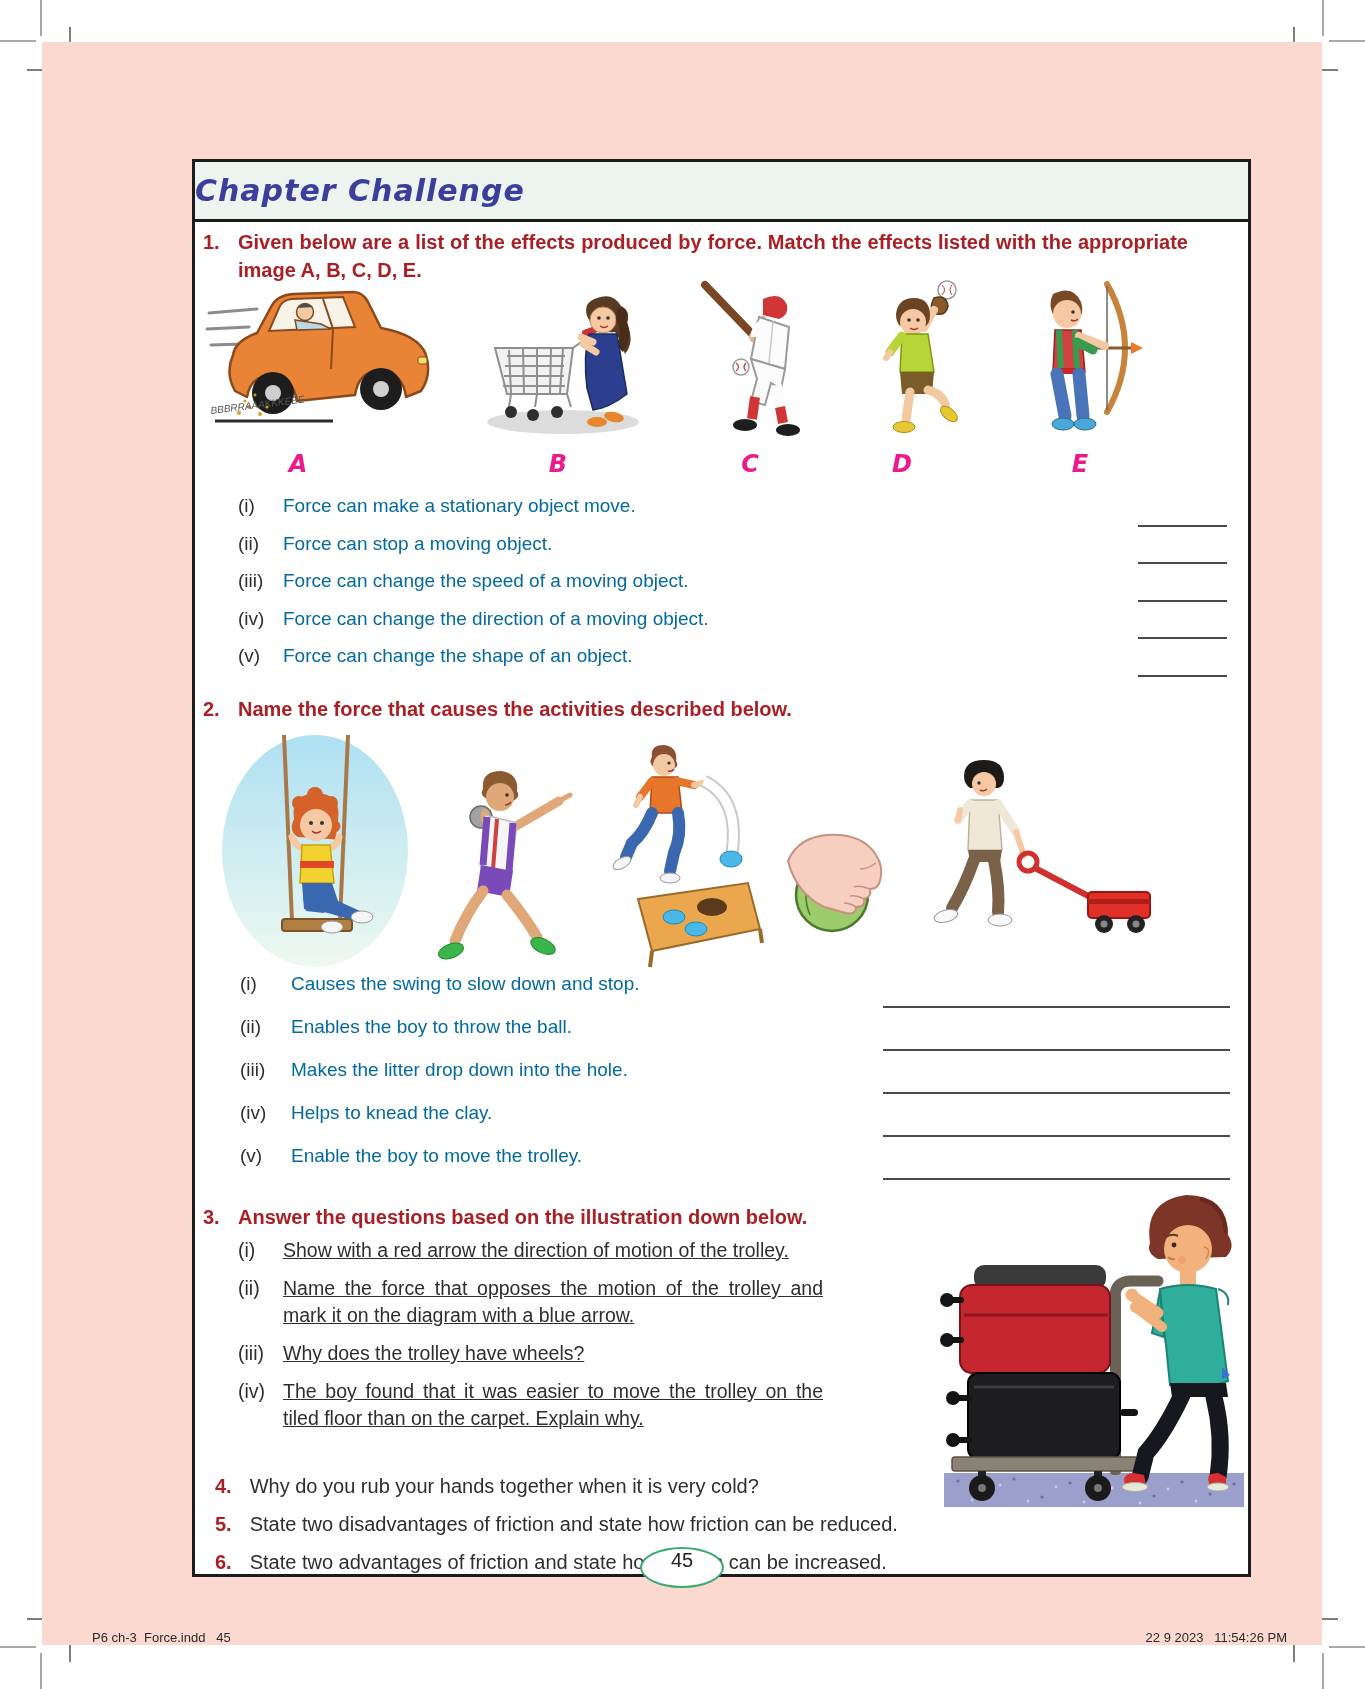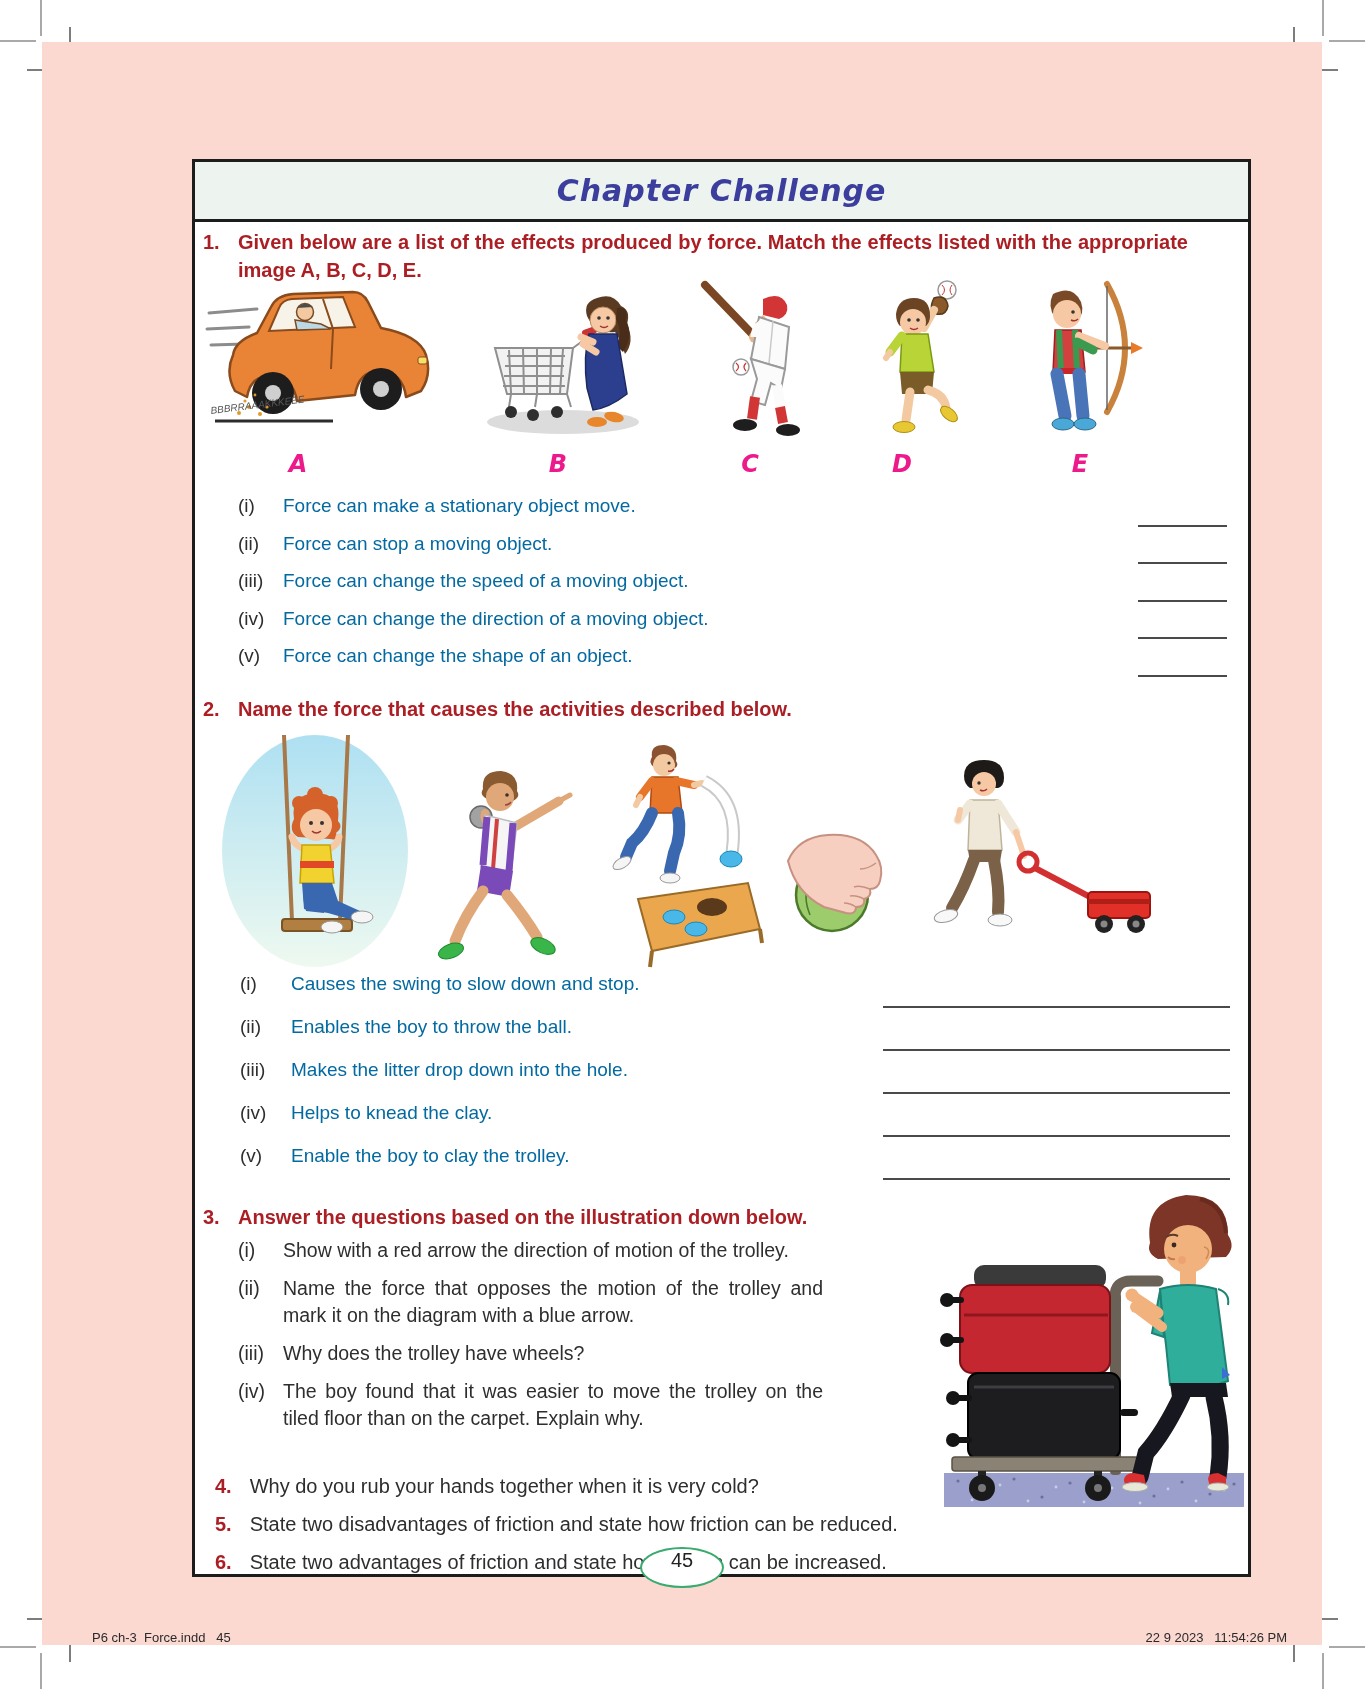--- a/index.html
+++ b/index.html
@@ -7,21 +7,21 @@
           font-family:"Liberation Sans",sans-serif;color:#2e2e2e;}
   
   .cm{position:absolute;background:#a9a9a9;}
   .cm.thin{background:#7d7d7d;}
   
   .pink-page{position:absolute;left:42px;top:42px;width:1280px;height:1603px;background:#fbd9d0;}
   
   .content-box{position:absolute;left:150px;top:117px;width:1053px;height:1412px;background:#ffffff;
                border:3px solid #1c1c1c;}
   .header-band{position:absolute;left:0;top:0;width:100%;height:57px;background:#edf3ee;
-               border-bottom:3px solid #1c1c1c;display:flex;align-items:center;justify-content:center;}
+               border-bottom:3px solid #1c1c1c;display:flex;align-items:center;justify-content:flex-start;}
   .title{font-family:"DejaVu Sans",sans-serif;font-size:30px;font-weight:bold;font-style:italic;
          color:#3b3e9c;letter-spacing:1px;}
   
   .qhead{position:absolute;font-size:20px;font-weight:bold;color:#ab1f24;line-height:28px;}
   .qnum{position:absolute;left:0;top:0;}
   .qtxt{display:block;margin-left:35px;}
   .jtext{text-align:justify;}
   
   .figs{position:absolute;}
   .fig{position:absolute;}
@@ -39,21 +39,21 @@
   .q1-items .blank{width:89px;bottom:6px;}
   .q2-items{position:absolute;left:45px;top:811px;width:990px;}
   .q2-items .item-row{height:43px;}
   .q2-items .roman{width:50px;}
   .q2-items .itext{left:51px;}
   .q2-items .blank{width:347px;bottom:8px;}
   
   .q3-items{position:absolute;left:43px;top:1075px;width:585px;}
   .q3-item{position:relative;margin-bottom:11px;font-size:19.5px;line-height:27px;color:#2e2e2e;}
   .q3-item .r3{position:absolute;left:0;top:0;}
-  .q3-item .t3{display:block;margin-left:45px;text-align:justify;}
+  .q3-item .t3{display:block;margin-left:45px;text-align:justify;text-decoration:underline;}
   
   .qline{position:absolute;left:20px;font-size:20px;color:#2e2e2e;}
   .qline .n{color:#ab1f24;font-weight:bold;margin-right:18px;}
   
   .page-ellipse{position:absolute;left:598px;top:1505px;width:80px;height:37px;background:#ffffff;
                 border:2px solid #3aaa6e;border-radius:50%;display:flex;align-items:flex-start;
                 justify-content:center;font-size:20px;color:#222;}
   
   .footer{position:absolute;font-size:13px;color:#2a2a2a;white-space:pre;}
   .trolley-illo{position:absolute;left:743px;top:1023px;width:312px;height:325px;}
@@ -395,21 +395,21 @@
           <span class="itext">Makes the litter drop down into the hole.</span>
           <div class="blank"></div>
         </div>
         <div class="item-row">
           <span class="roman">(iv)</span>
           <span class="itext">Helps to knead the clay.</span>
           <div class="blank"></div>
         </div>
         <div class="item-row">
           <span class="roman">(v)</span>
-          <span class="itext">Enable the boy to clay the trolley.</span>
+          <span class="itext">Enable the boy to move the trolley.</span>
           <div class="blank"></div>
         </div>
       </div>
 
       <div class="qhead" style="left:8px;top:1041px;width:985px;">
         <span class="qnum">3.</span>
         <span class="qtxt">Answer the questions based on the illustration down below.</span>
       </div>
 
       <div class="q3-items">

